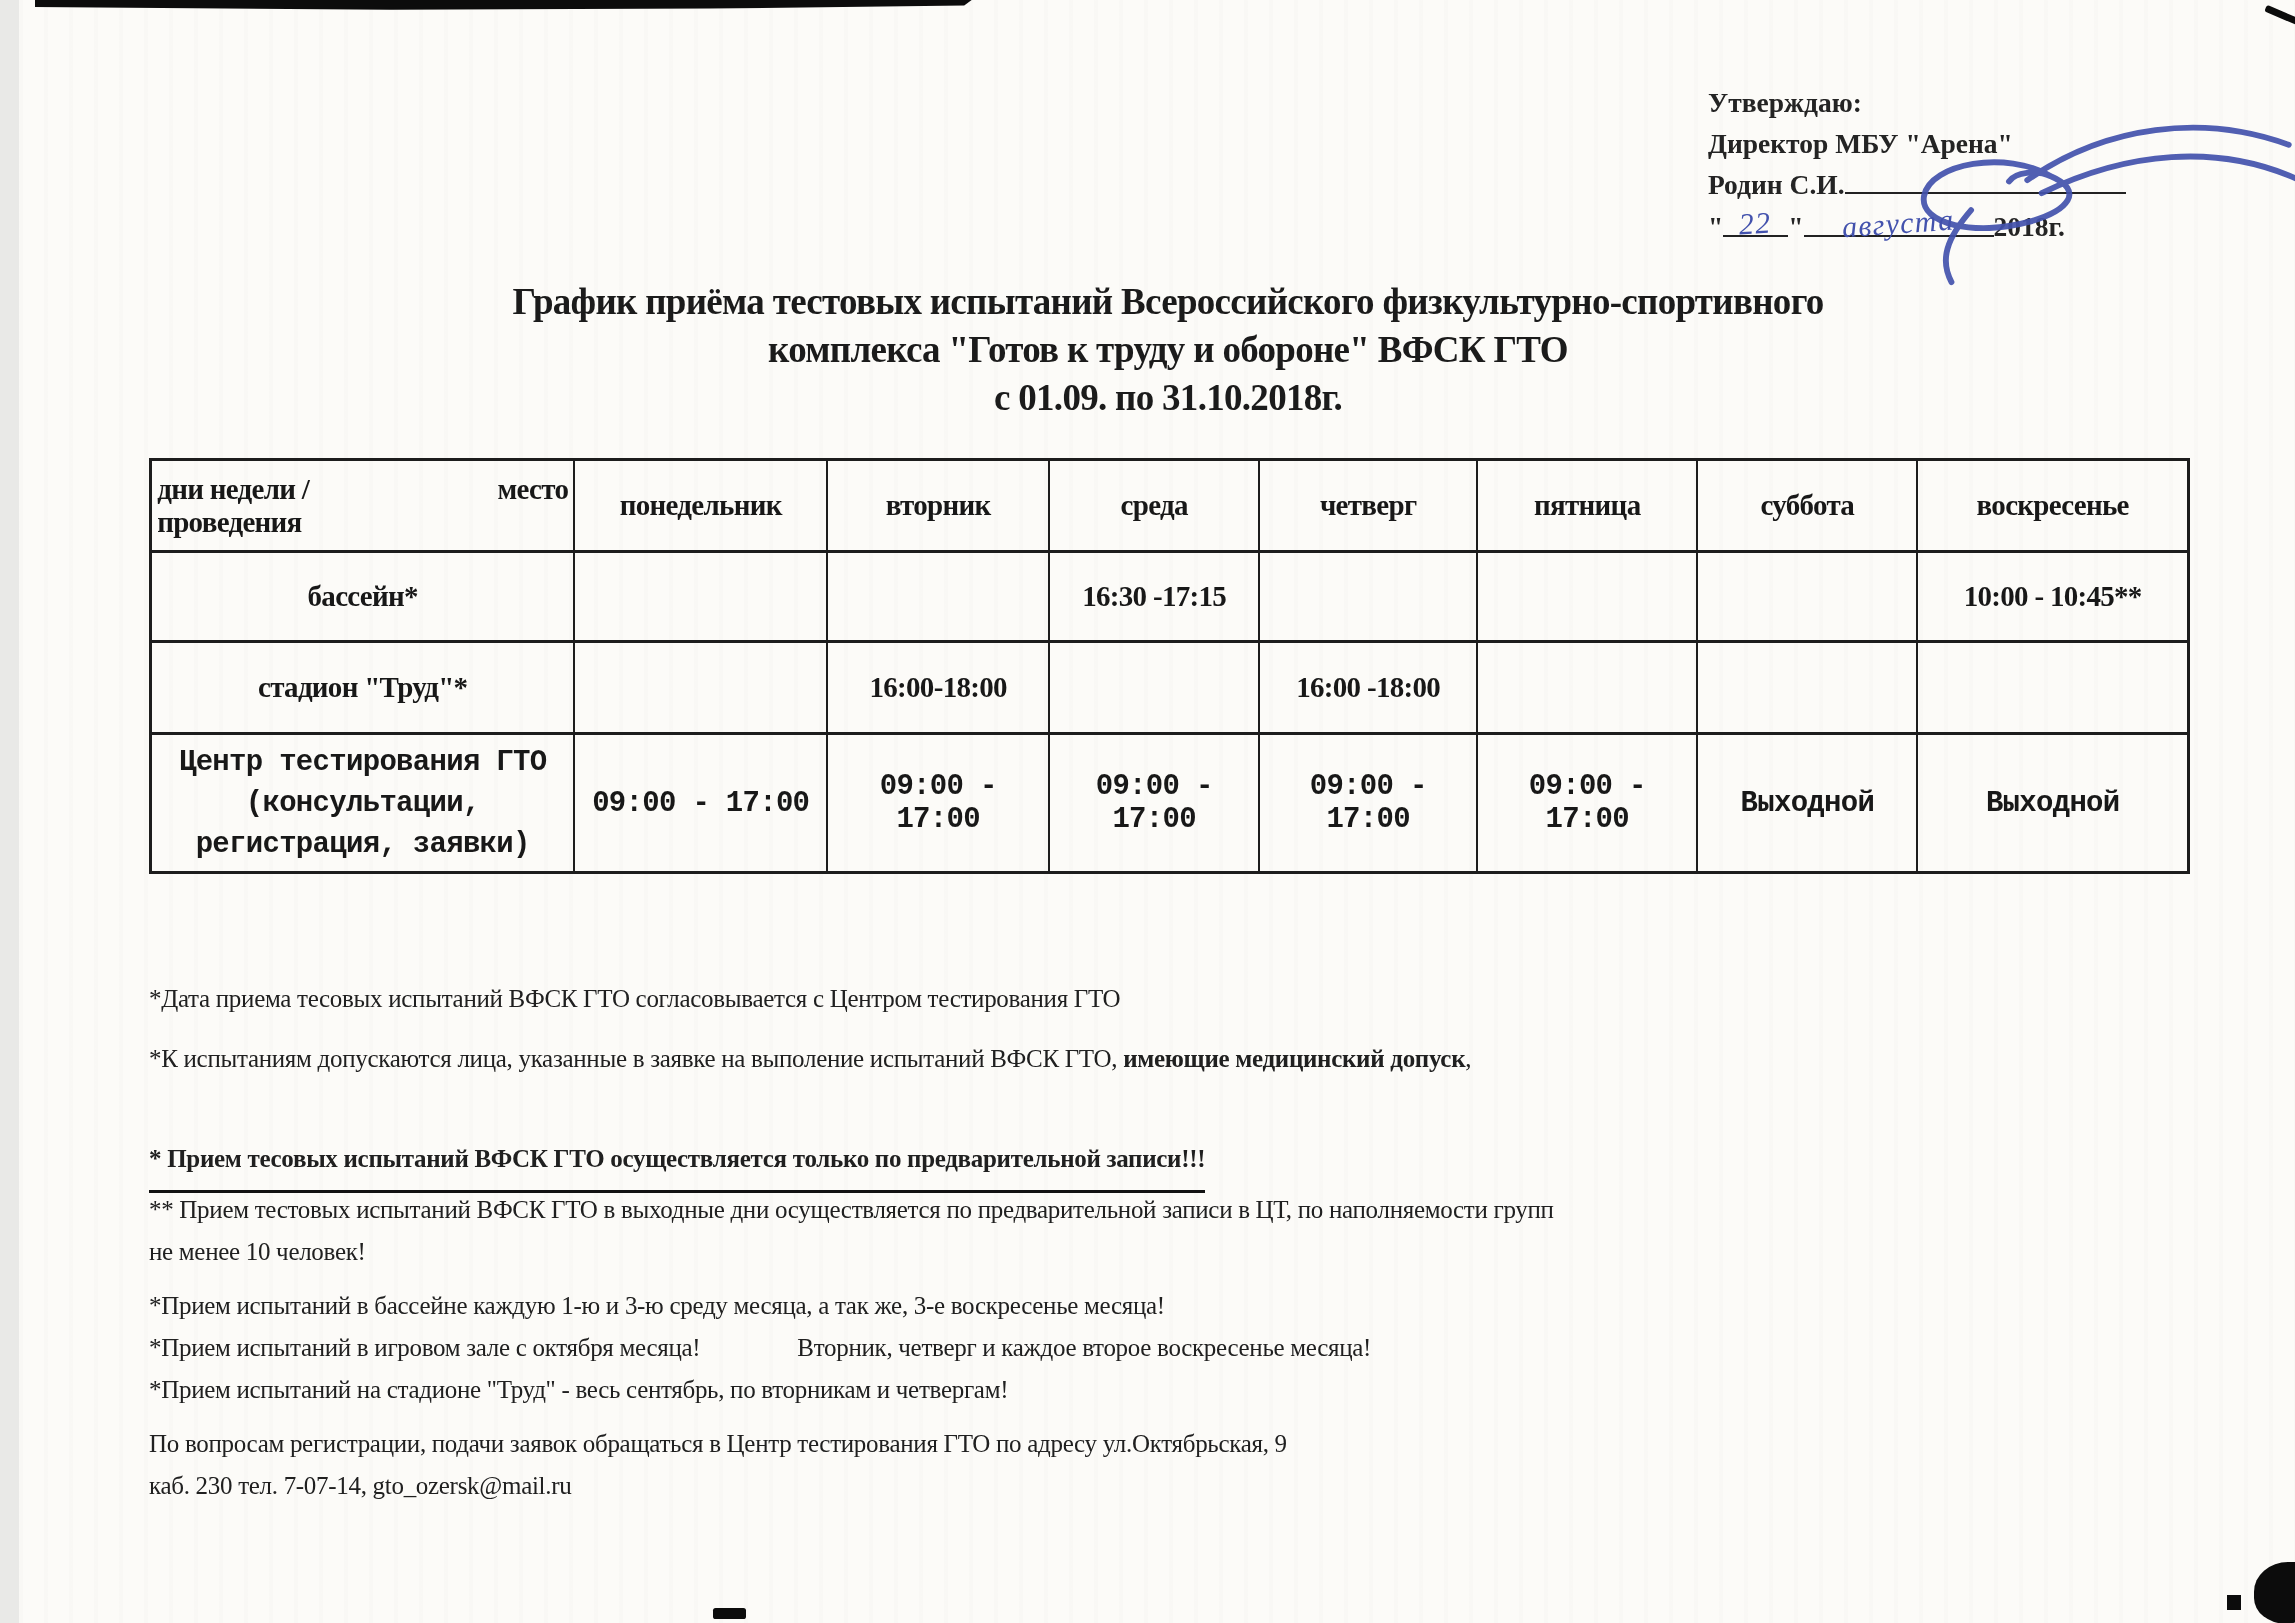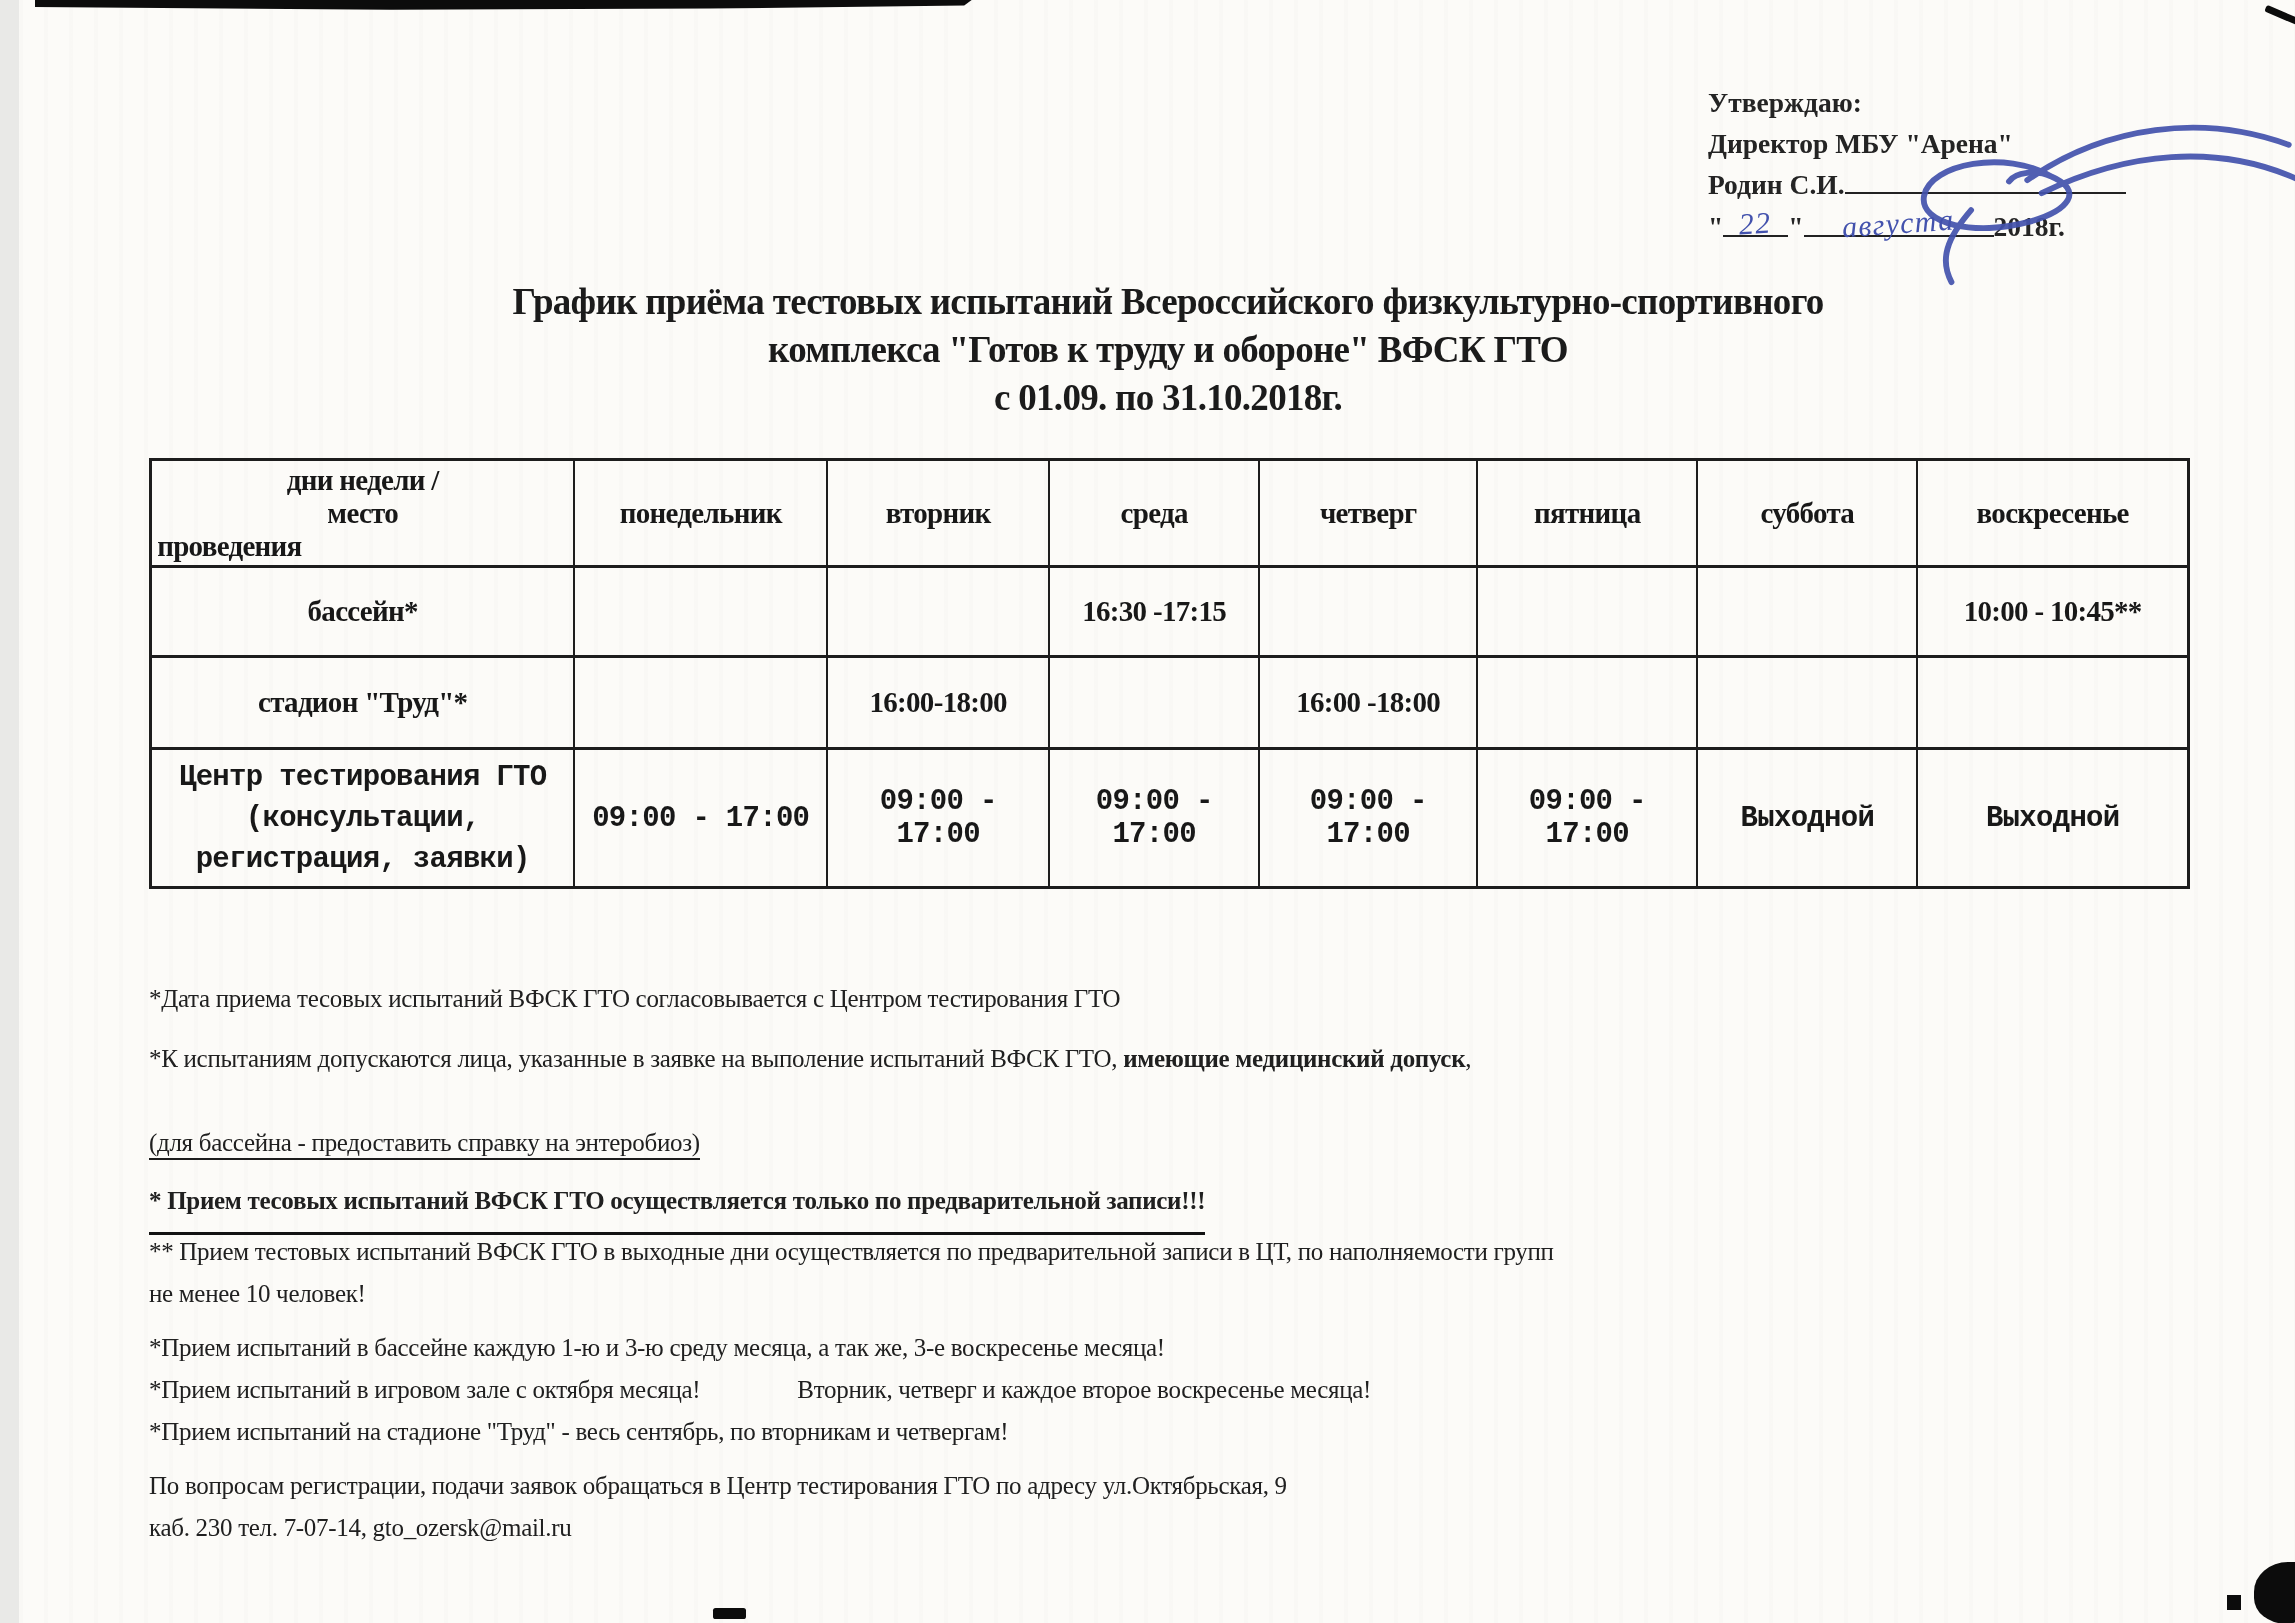--- a/index.html
+++ b/index.html
@@ -57,21 +57,21 @@
     border-top:3.9px solid #1d1d1d;border-bottom:3.9px solid #1d1d1d;
     font-weight:bold;font-size:29px;color:#181818;
     text-align:center;vertical-align:middle;
     padding:2.6px 5.2px;letter-spacing:-0.7px;overflow:hidden;
   }
   tr.hdr{height:92px;}
   tr.r1{height:92px;} tr.r2{height:90px;} tr.r3{height:92px;} tr.r4{height:139px;font-family:Liberation Mono, monospace;}
   .colplace{width:20.8%;} .colmon{width:12.4%;} .coltue{width:10.9%;} .colwed{width:10.3%;}
   .colthu{width:10.7%;} .colfri{width:10.8%;} .colsat{width:10.8%;} .colsun{width:13.3%;}
   .place-hdr{padding:3.9px 9.2px;}
-  .place-hdr .l1{display:flex;justify-content:space-between;flex-direction:column;}
+  .place-hdr .l1{display:flex;justify-content:space-between;}
   .place-hdr .l2{text-align:left;}
   td.rowlabel-left{text-align:left;white-space:pre-line;padding-left:9.2px;font-size:28px;line-height:41px;}
   
   .notes{
     position:absolute;left:130px;top:978px;width:2068px;
     font-size:25px;line-height:42px;color:#202020;letter-spacing:-0.3px;
   }
   .notes p{margin:0;}
   .p1{margin-bottom:18.3px!important;}
   .p2{margin-bottom:15.7px!important;}
@@ -178,21 +178,20 @@
         <td>Выходной</td>
       </tr>
     </tbody>
   </table>
 
   <div class="notes">
     <p class="p1">*Дата приема тесовых испытаний ВФСК ГТО согласовывается с Центром тестирования ГТО</p>
     <p class="p2">
       <span>*К испытаниям допускаются лица, указанные в заявке на выполение испытаний ВФСК ГТО, </span><span class="bold">имеющие медицинский допуск</span><span>,</span><br>
       <br>
-      <span class="ul-thin">(для бассейна - предоставить справку на энтеробиоз)</span>
     </p>
     <p class="p3 bold">
       <span class="ul-thick">* Прием тесовых испытаний ВФСК ГТО осуществляется только по предварительной записи!!!</span>
     </p>
     <p class="p4">
       <span>** Прием тестовых испытаний ВФСК ГТО в выходные дни осуществляется по предварительной записи в ЦТ, по наполняемости групп</span><br>
       <span>не менее 10 человек!</span>
     </p>
     <p class="p5">
       <span>*Прием испытаний в бассейне каждую 1-ю и 3-ю среду месяца, а так же, 3-е воскресенье месяца!</span><br>

